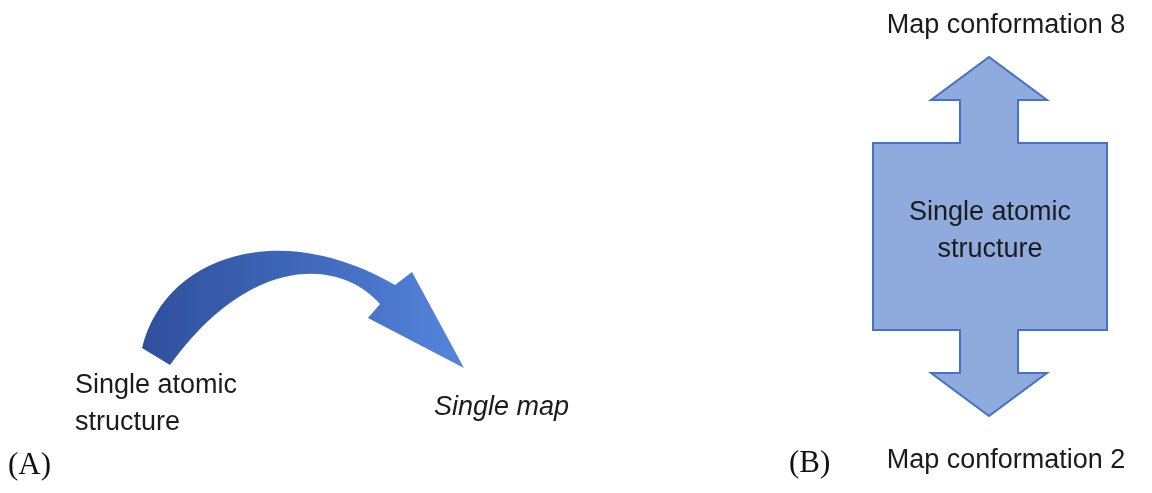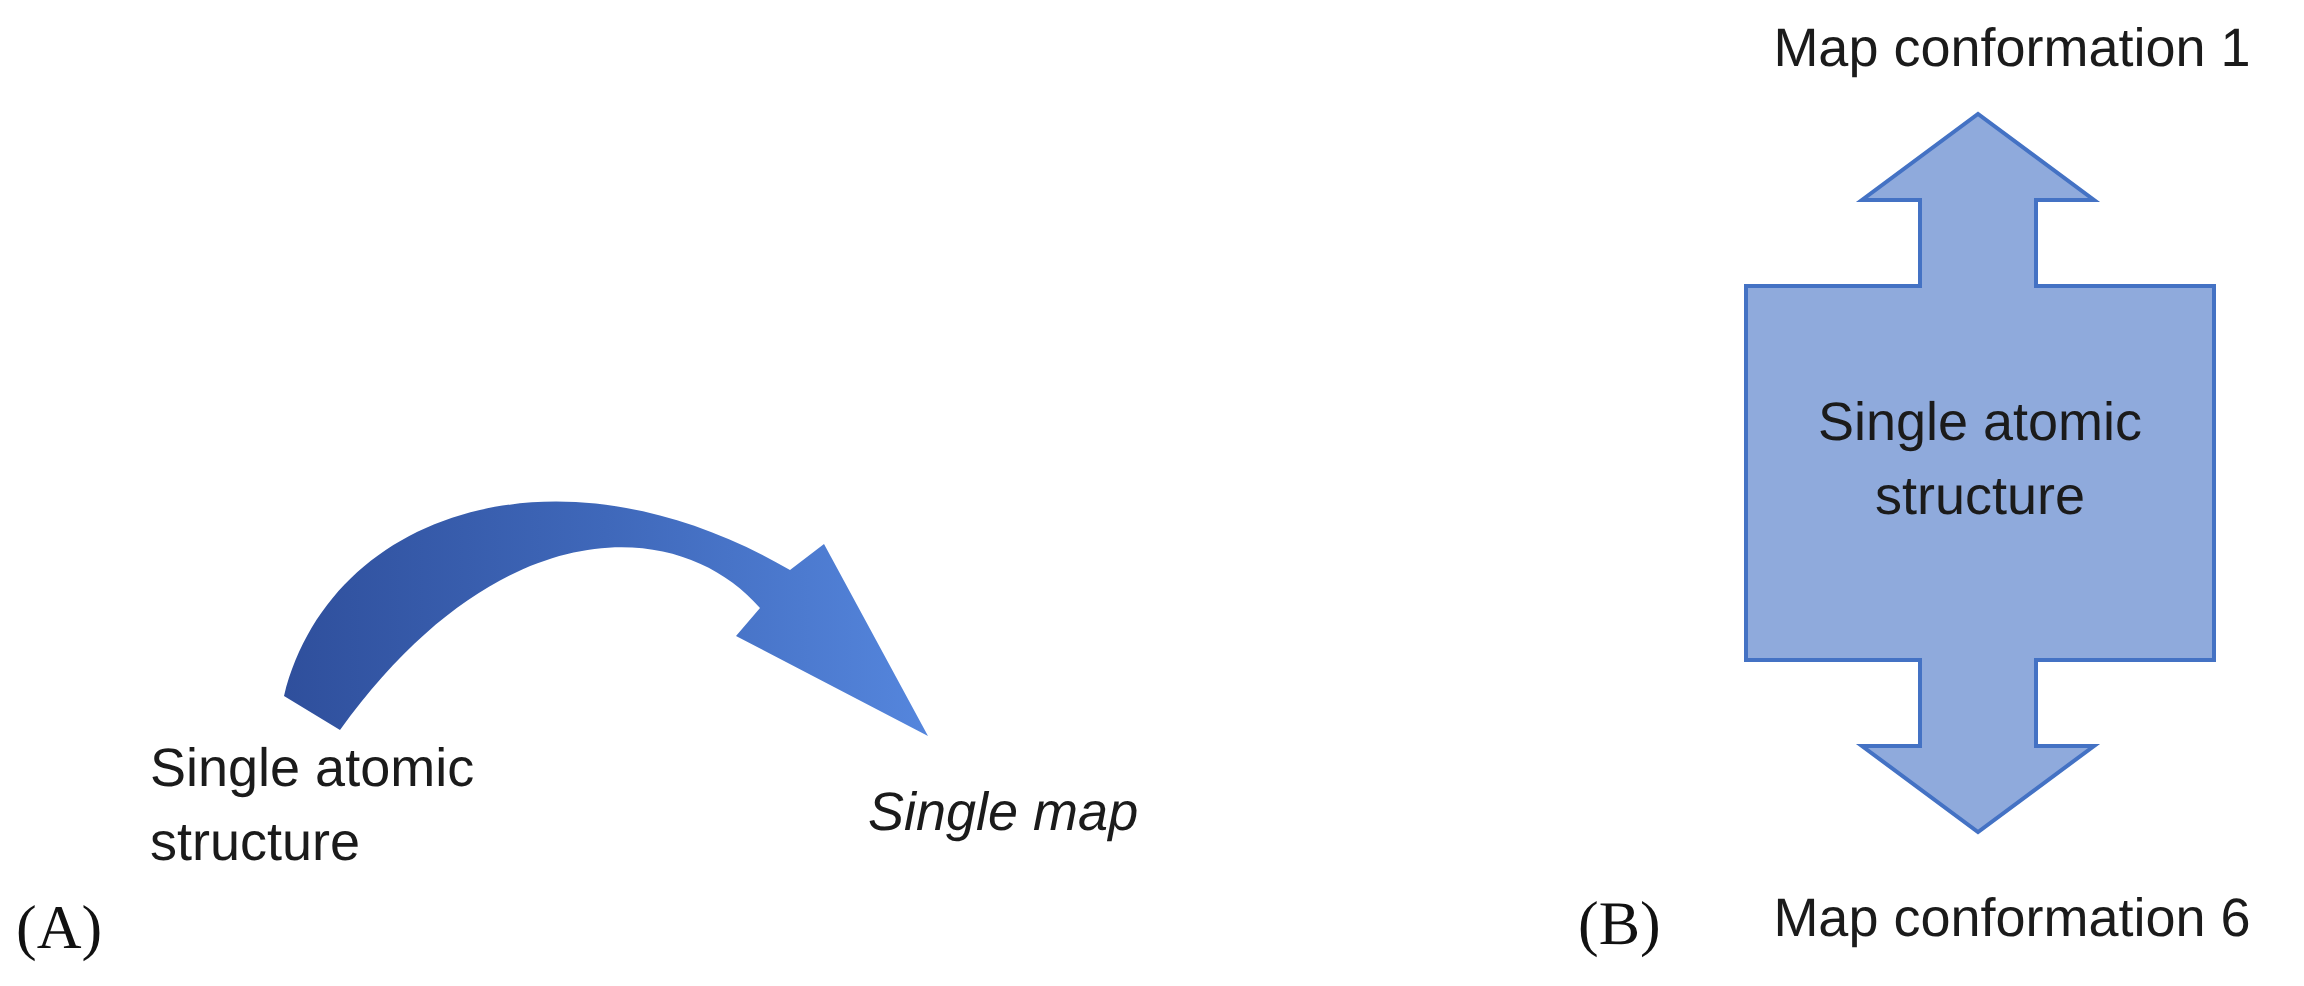--- a/index.html
+++ b/index.html
@@ -64,24 +64,24 @@
   <div class="abs diagram-text target-a">Single map</div>
 
   <div class="abs panel-label label-a">(A)</div>
 
   <svg class="abs" style="left:860px; top:45px;" width="260" height="385" viewBox="0 0 260 385">
     <path d="M 13,98 L 100,98 L 100,55 L 71,55 L 129,12 L 187,55 L 158,55 L 158,98
              L 247,98 L 247,285 L 158,285 L 158,328 L 187,328 L 129,371 L 71,328
              L 100,328 L 100,285 L 13,285 Z" stroke-width="2" stroke-linejoin="miter" fill="#8faadc" stroke="#4472c4"></path>
   </svg>
 
-  <div class="abs diagram-text top-b">Map conformation 1</div>
+  <div class="abs diagram-text top-b">Map conformation 8</div>
 
   <div class="abs diagram-text center-b">
     <span>Single atomic</span><br>
     <span>structure</span>
   </div>
 
-  <div class="abs diagram-text bottom-b">Map conformation 6</div>
+  <div class="abs diagram-text bottom-b">Map conformation 2</div>
 
   <div class="abs panel-label label-b">(B)</div>
 
 </div>
 
 </body></html>

